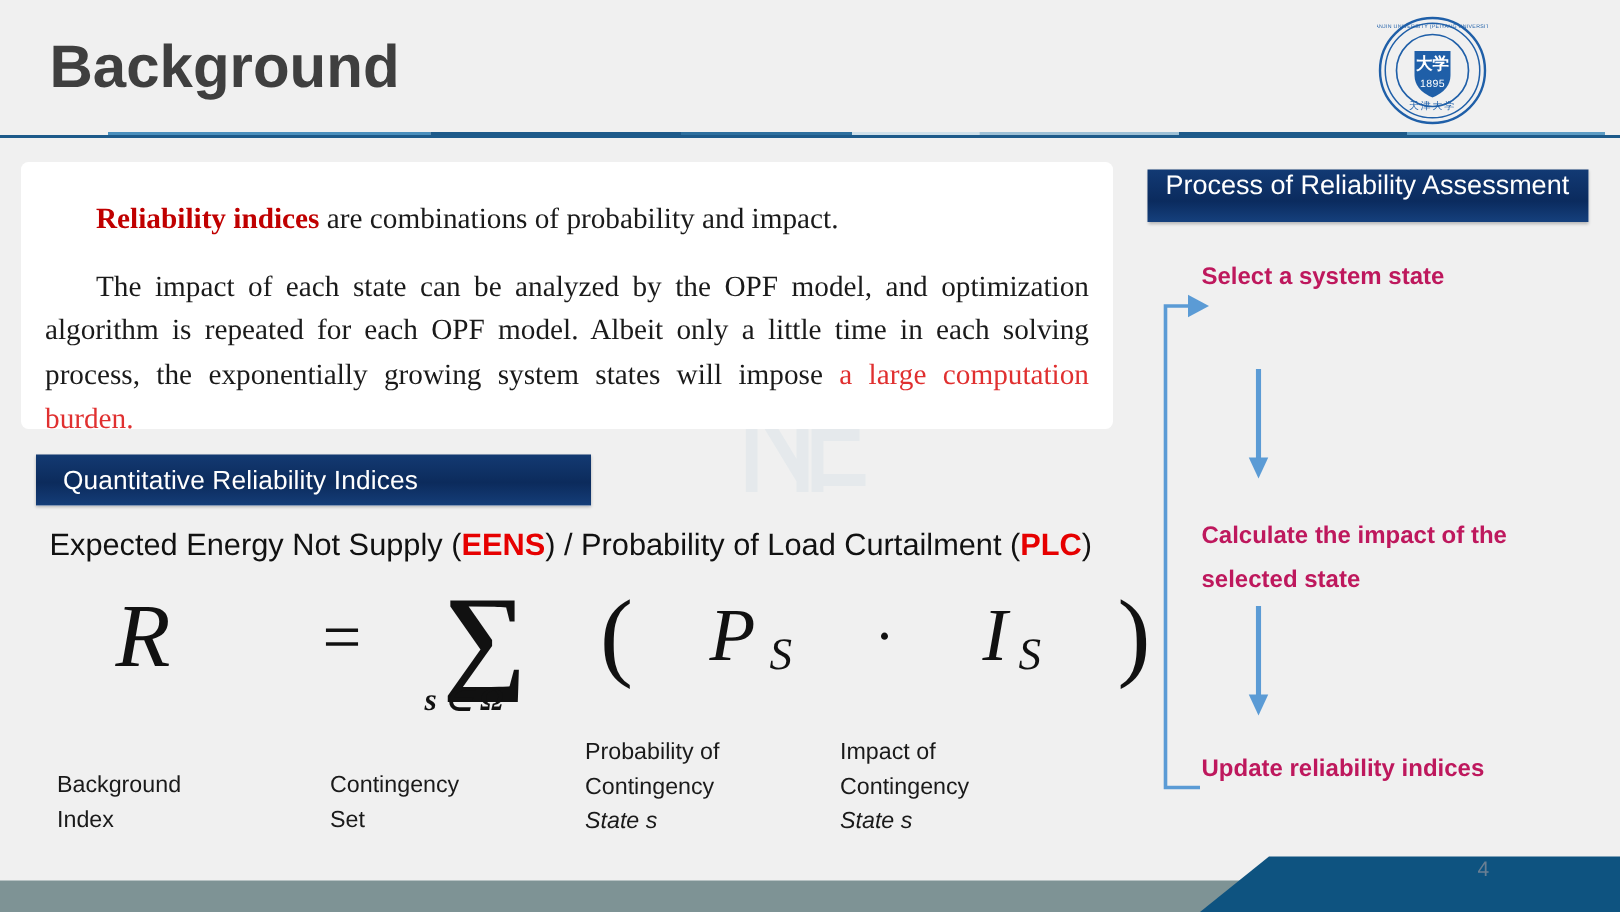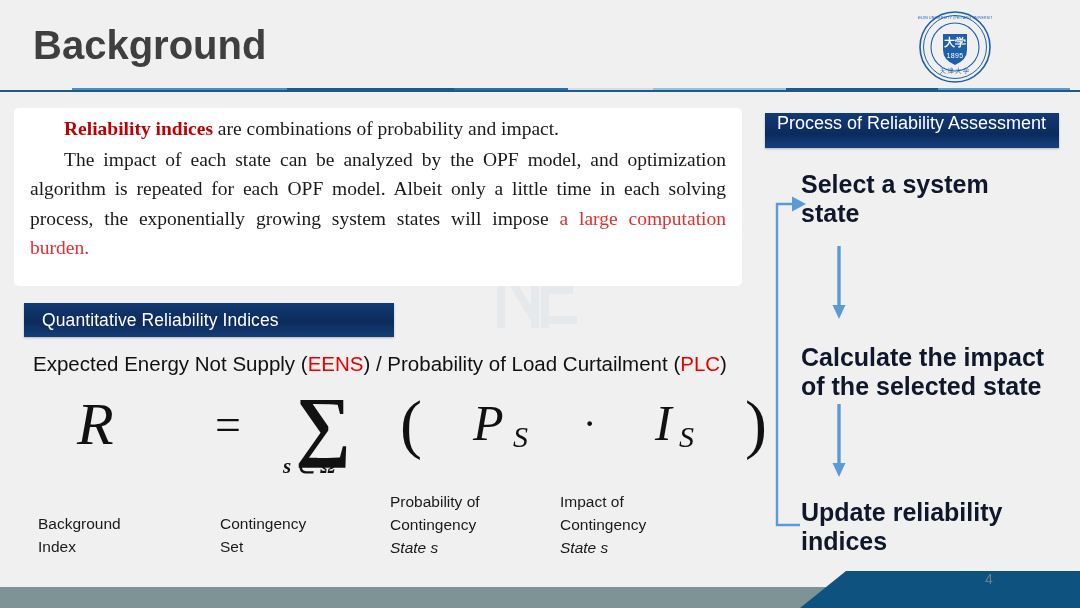--- a/index.html
+++ b/index.html
@@ -61,33 +61,33 @@
   
   .text-card {
     position: absolute;
     left: 14px;
     top: 108px;
     width: 728px;
     height: 178px;
     background: #ffffff;
     border-radius: 5px;
     box-sizing: border-box;
-    padding: 6px 16px 8px 16px;
+    padding: 24px 16px 8px 16px;
   }
   .para {
     font-family: "Liberation Serif", serif;
     font-size: 19.5px;
     line-height: 29.5px;
     color: #1a1a1a;
     text-align: justify;
     text-justify: inter-word;
     margin: 0;
   }
   .para.first { text-indent: 34px; }
-  .para.second { text-indent: 34px; margin-top: 1px; }
+  .para.second { text-indent: 34px; margin-top: 15px; }
   .red-bold { color: #c00000; font-weight: bold; }
   .red { color: #e03030; }
 
   
   .chip {
     position: absolute;
     left: 24px;
     top: 303px;
     width: 370px;
     height: 34px;
@@ -107,21 +107,21 @@
 
   
   .indices-line {
     position: absolute;
     left: 33px;
     top: 352px;
     font-size: 20.5px;
     color: #111111;
     white-space: nowrap;
   }
-  .indices-line .rd { color: #e60000; font-weight: normal; }
+  .indices-line .rd { color: #e60000; font-weight: bold; }
 
   
   .formula {
     position: absolute;
     left: 55px;
     top: 392px;
     width: 690px;
     height: 100px;
     font-family: "Liberation Serif", serif;
     color: #111;
@@ -167,23 +167,23 @@
     box-sizing: border-box;
     box-shadow: 0 1px 2px rgba(0,0,0,0.25);
   }
   .panel-header span {
     color: #ffffff;
     font-size: 18px;
     white-space: nowrap;
   }
   .step {
     position: absolute;
-    font-size: 25px;
+    font-size: 16px;
     font-weight: bold;
-    color: #0f172a;
+    color: #be185d;
     line-height: 29px;
   }
   .step-0 { left: 801px; top: 170px; width: 240px; }
   .step-1 { left: 801px; top: 343px; width: 250px; }
   .step-2 { left: 801px; top: 498px; width: 240px; }
 
   .arrow-down {
     position: absolute;
     width: 16px;
   }

